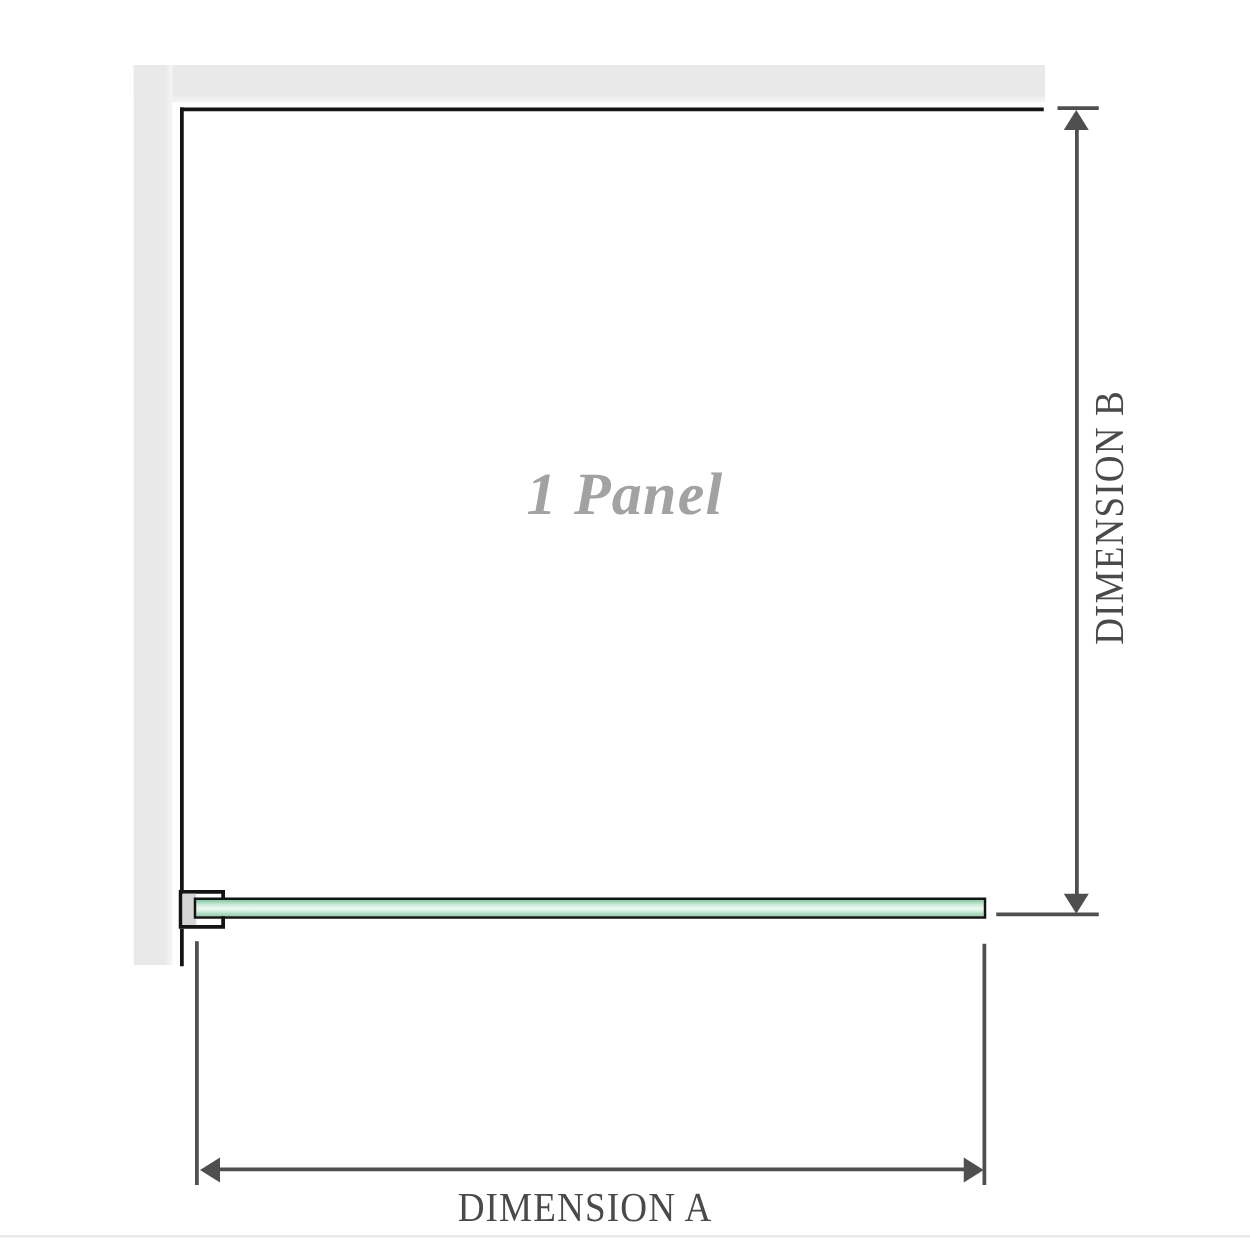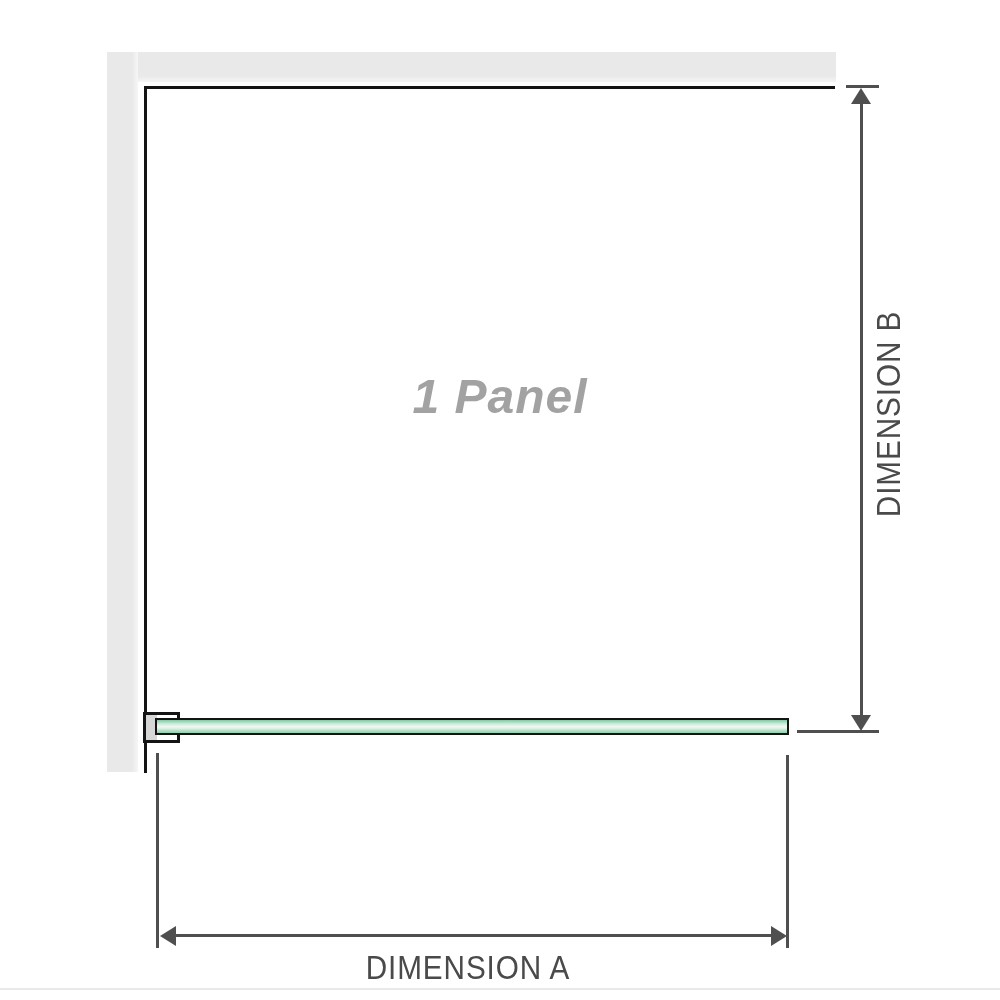--- a/index.html
+++ b/index.html
@@ -13,21 +13,21 @@
     --glass-green-bottom:#93d1ae;
     --clamp-insert:#d6d6d6;
     --bottom-rule:#e9e9e9;
   }
   html,body{margin:0;padding:0;background:#ffffff;}
   .canvas{
     position:relative;
     width:1000px;height:1000px;
     background:#ffffff;
     overflow:hidden;
-    font-family:Liberation Sans, sans-serif;
+    font-family:Liberation Serif, serif;
   }
   
   .wall-top{
     position:absolute;left:107px;top:52px;width:729px;height:30px;
     background:linear-gradient(180deg, var(--wall-fill) 0%, var(--wall-fill) 80%, #f6f6f6 100%);
   }
   .wall-left{
     position:absolute;left:107px;top:52px;width:31px;height:720px;
     background:linear-gradient(90deg, var(--wall-fill) 0%, var(--wall-fill) 80%, #f6f6f6 100%);
   }

